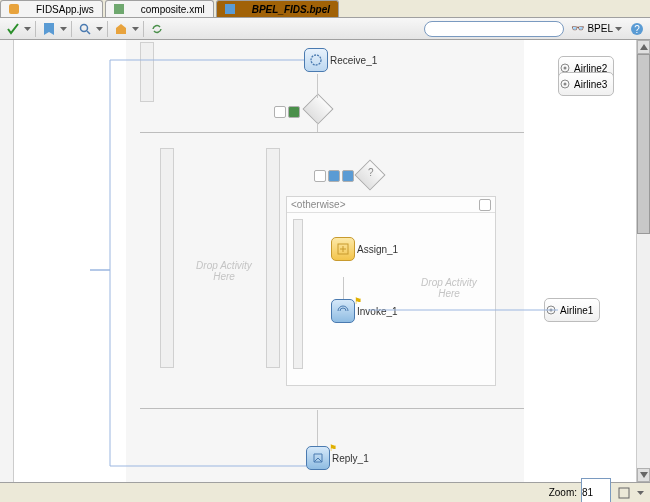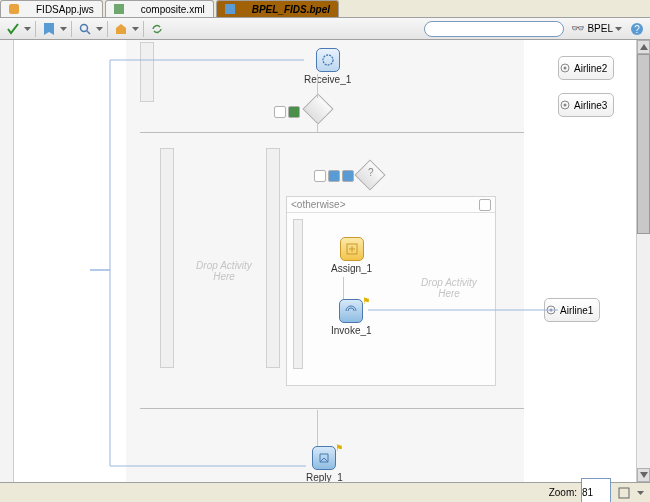--- a/index.html
+++ b/index.html
@@ -21,21 +21,21 @@
 .vscroll .arrow{height:14px;background:#e0e0e0;border:1px solid #b0b0b0;display:flex;align-items:center;justify-content:center;cursor:pointer}
 .vscroll .track{position:absolute;top:14px;bottom:14px;left:0;right:0}
 .vscroll .thumb{position:absolute;top:0;left:0;right:0;height:180px;background:#c8c8c8;border:1px solid #999;cursor:pointer}
 .vscroll .arrow.bot{position:absolute;bottom:0;left:0;right:0}
 .statusbar{position:absolute;bottom:0;left:0;right:0;height:20px;background:#ece9d8;border-top:1px solid #a0a0a0;display:flex;align-items:center;justify-content:flex-end;padding:0 6px;gap:4px}
 .zoom-in{width:30px;height:30px;border:1px solid #7a9ac0;background:#fff;font-size:10px;text-align:left;padding-right:2px}
 .palette{position:absolute;left:0;top:0;width:14px;bottom:0;background:#f4f4f4;border-right:1px solid #ccc}
 .canvas{position:absolute;left:14px;top:0;right:0;bottom:0;background:#fff}
 .outer-band{position:absolute;left:112px;right:112px;top:0;bottom:0;background:#f6f6f6}
 .lane-header{position:absolute;left:0;top:0;width:14px;height:60px;border:1px solid #d0d0d0;background:#f0f0f0}
-.node{position:absolute;display:flex;flex-direction:column;align-items:center;gap:2px}
+.node{position:absolute;display:flex;flex-direction:row;align-items:center;gap:2px}
 .node .shape{width:24px;height:24px;border:1px solid #4a7ab0;border-radius:5px;background:linear-gradient(#e8f2fc,#bcd7f0);display:flex;align-items:center;justify-content:center}
 .node .lbl{font-size:10px;color:#333}
 .diamond{width:22px;height:22px;transform:rotate(45deg);border:1px solid #aaa;background:linear-gradient(#fafafa,#e0e0e0)}
 .assign .shape{background:linear-gradient(#fde9a8,#f3c44b);border-color:#c89a2e}
 .invoke .shape{background:linear-gradient(#d5e8f9,#8fbce2);border-color:#4a7ab0}
 .flag{position:absolute;right:-8px;top:-4px;color:#e0b000;font-size:9px}
 .switch-box{position:absolute;border:1px solid #d4d4d4;background:#fdfdfd}
 .case-hdr{height:16px;border-bottom:1px solid #e0e0e0;display:flex;align-items:center;padding:0 4px;gap:4px;font-size:9px;color:#888}
 .drop-hint{position:absolute;color:#c4c4c4;font-size:10px;font-style:italic;text-align:center;width:80px}
 .hline{position:absolute;height:1px;background:#bdbdbd}
@@ -133,21 +133,21 @@
 
     <div class="partner" style="right:22px;top:16px">
       <span class="gear">
           <svg width="12" height="12">
             <circle cx="6" cy="6" r="4" stroke="#888" fill="none"></circle>
             <circle cx="6" cy="6" r="1.5" fill="#888"></circle>
           </svg>
         </span>
       <span>Airline2</span>
     </div>
-    <div class="partner" style="right:22px;top:53px">
+    <div class="partner" style="right:22px;top:32px">
       <span class="gear">
           <svg width="12" height="12">
             <circle cx="6" cy="6" r="4" stroke="#888" fill="none"></circle>
             <circle cx="6" cy="6" r="1.5" fill="#888"></circle>
           </svg>
         </span>
       <span>Airline3</span>
     </div>
     <div class="partner" style="right:36px;top:258px">
       <span class="gear">

